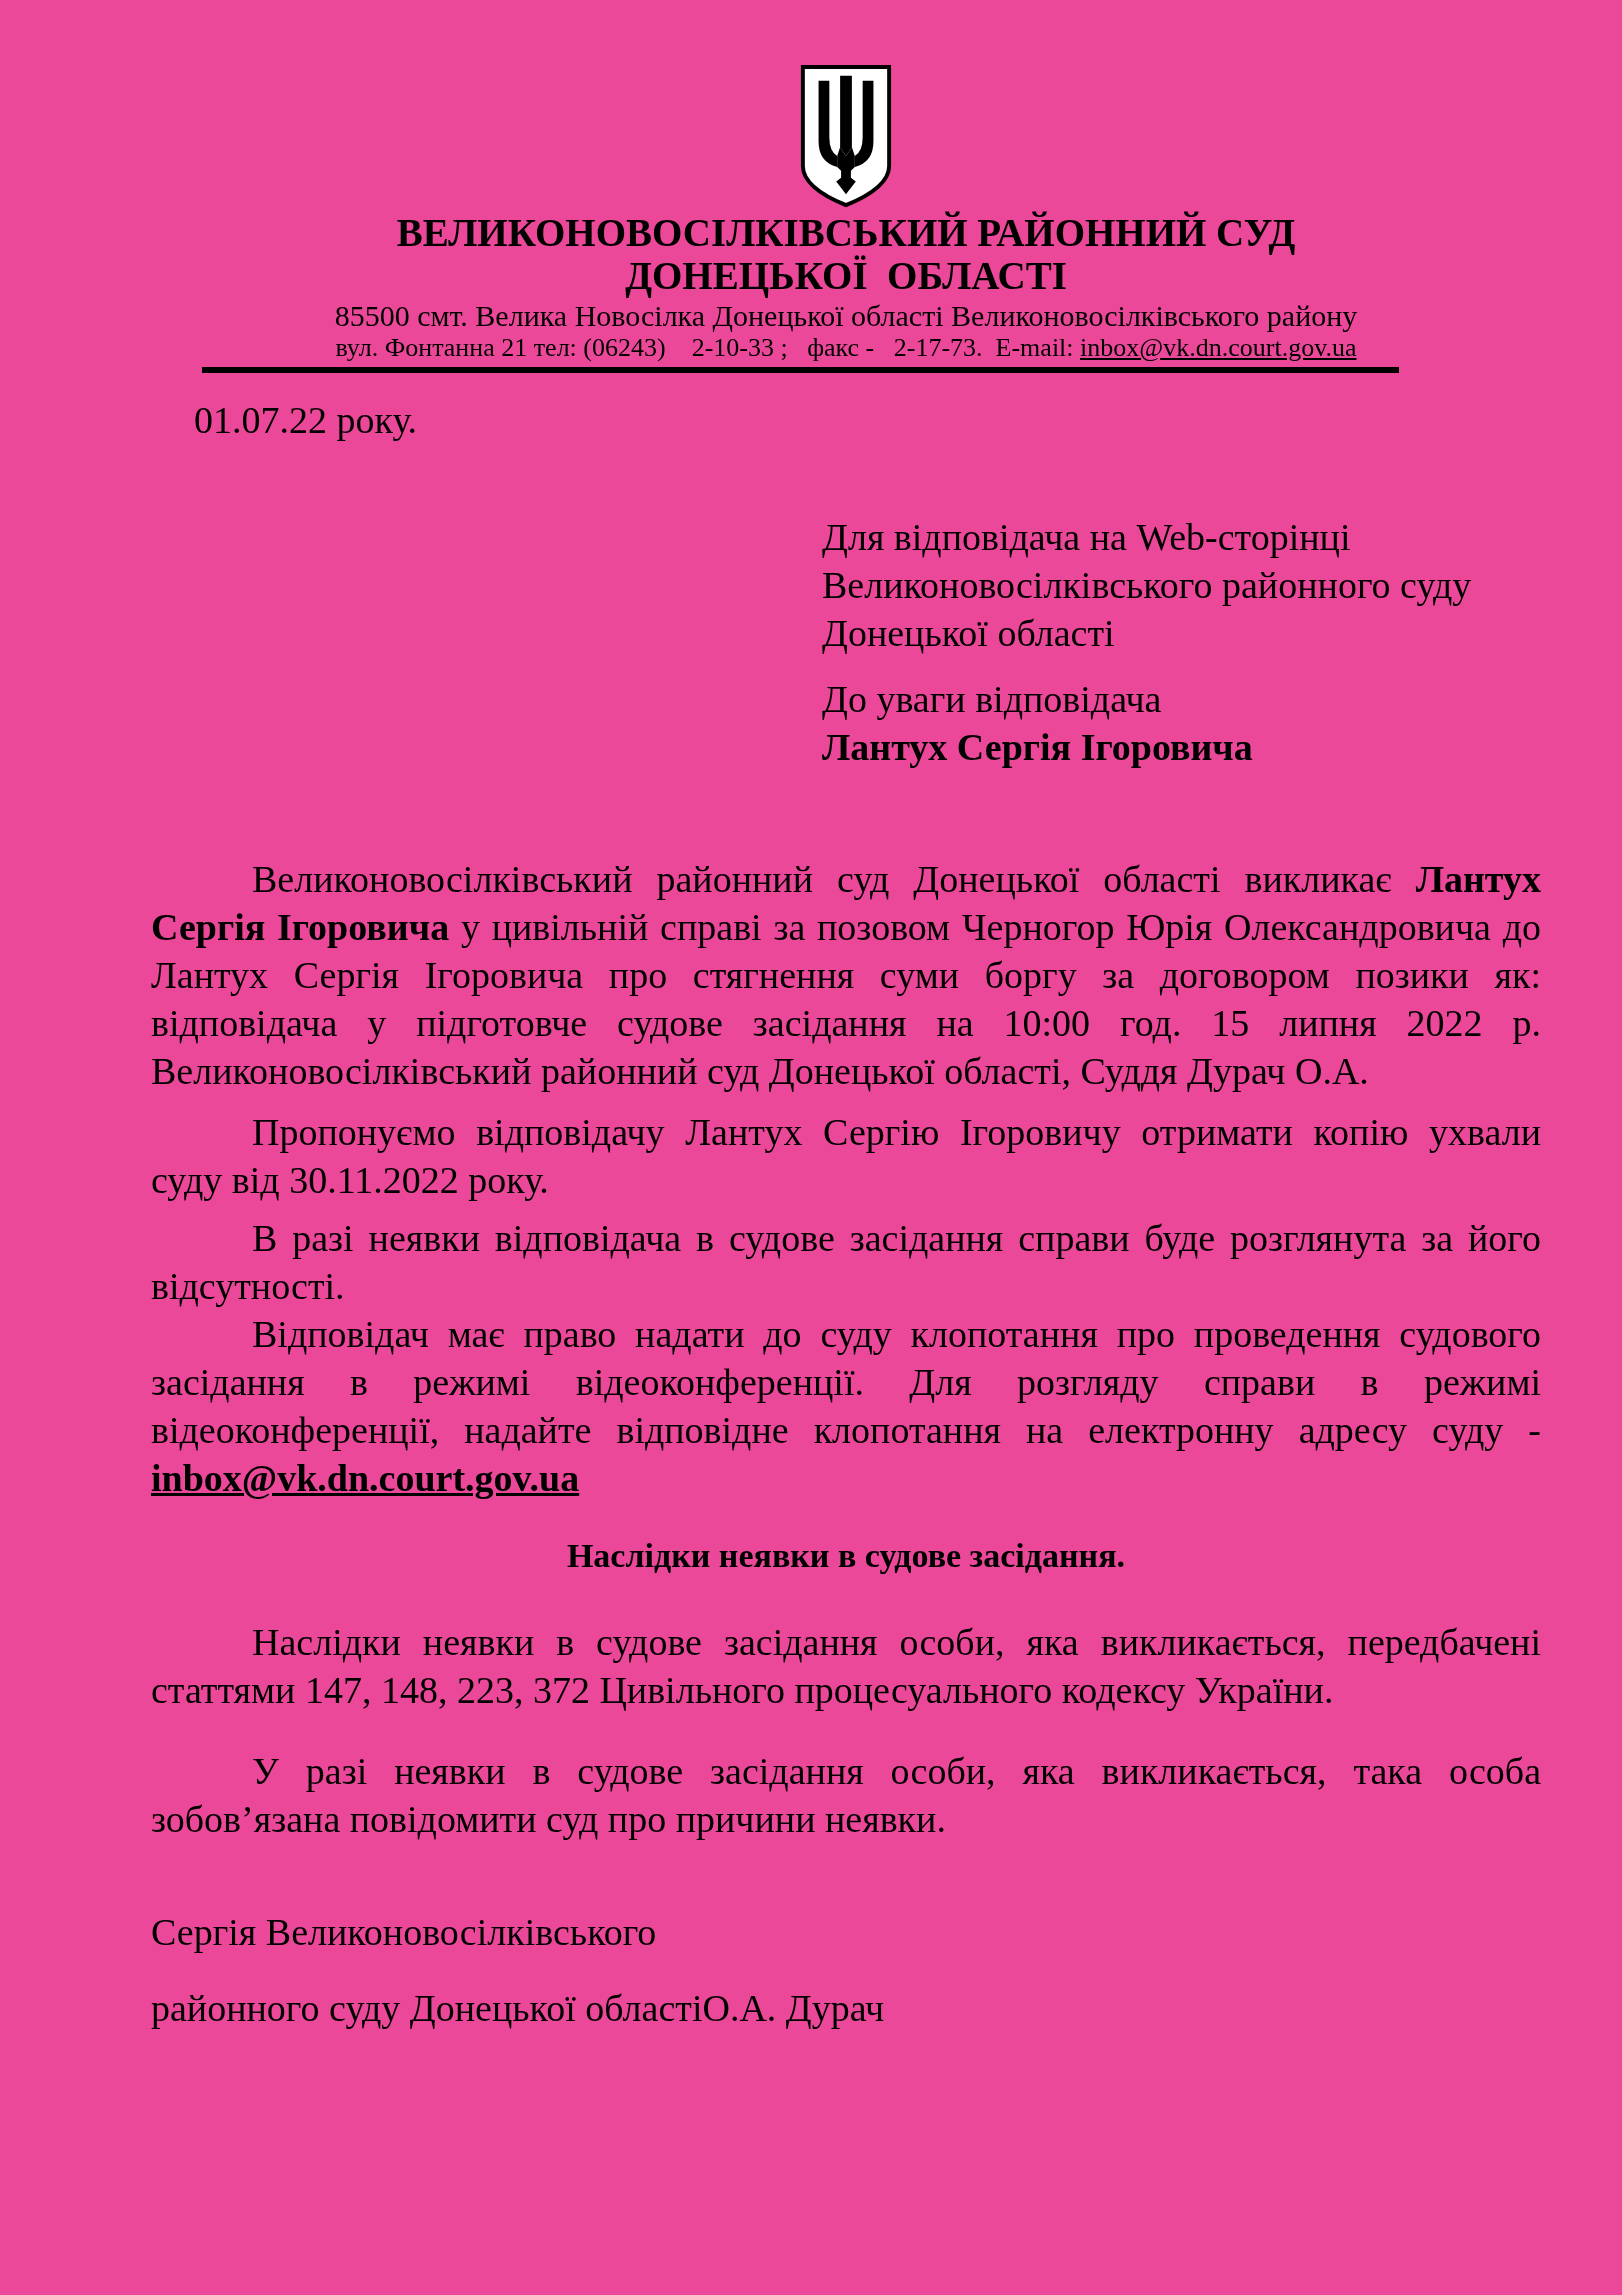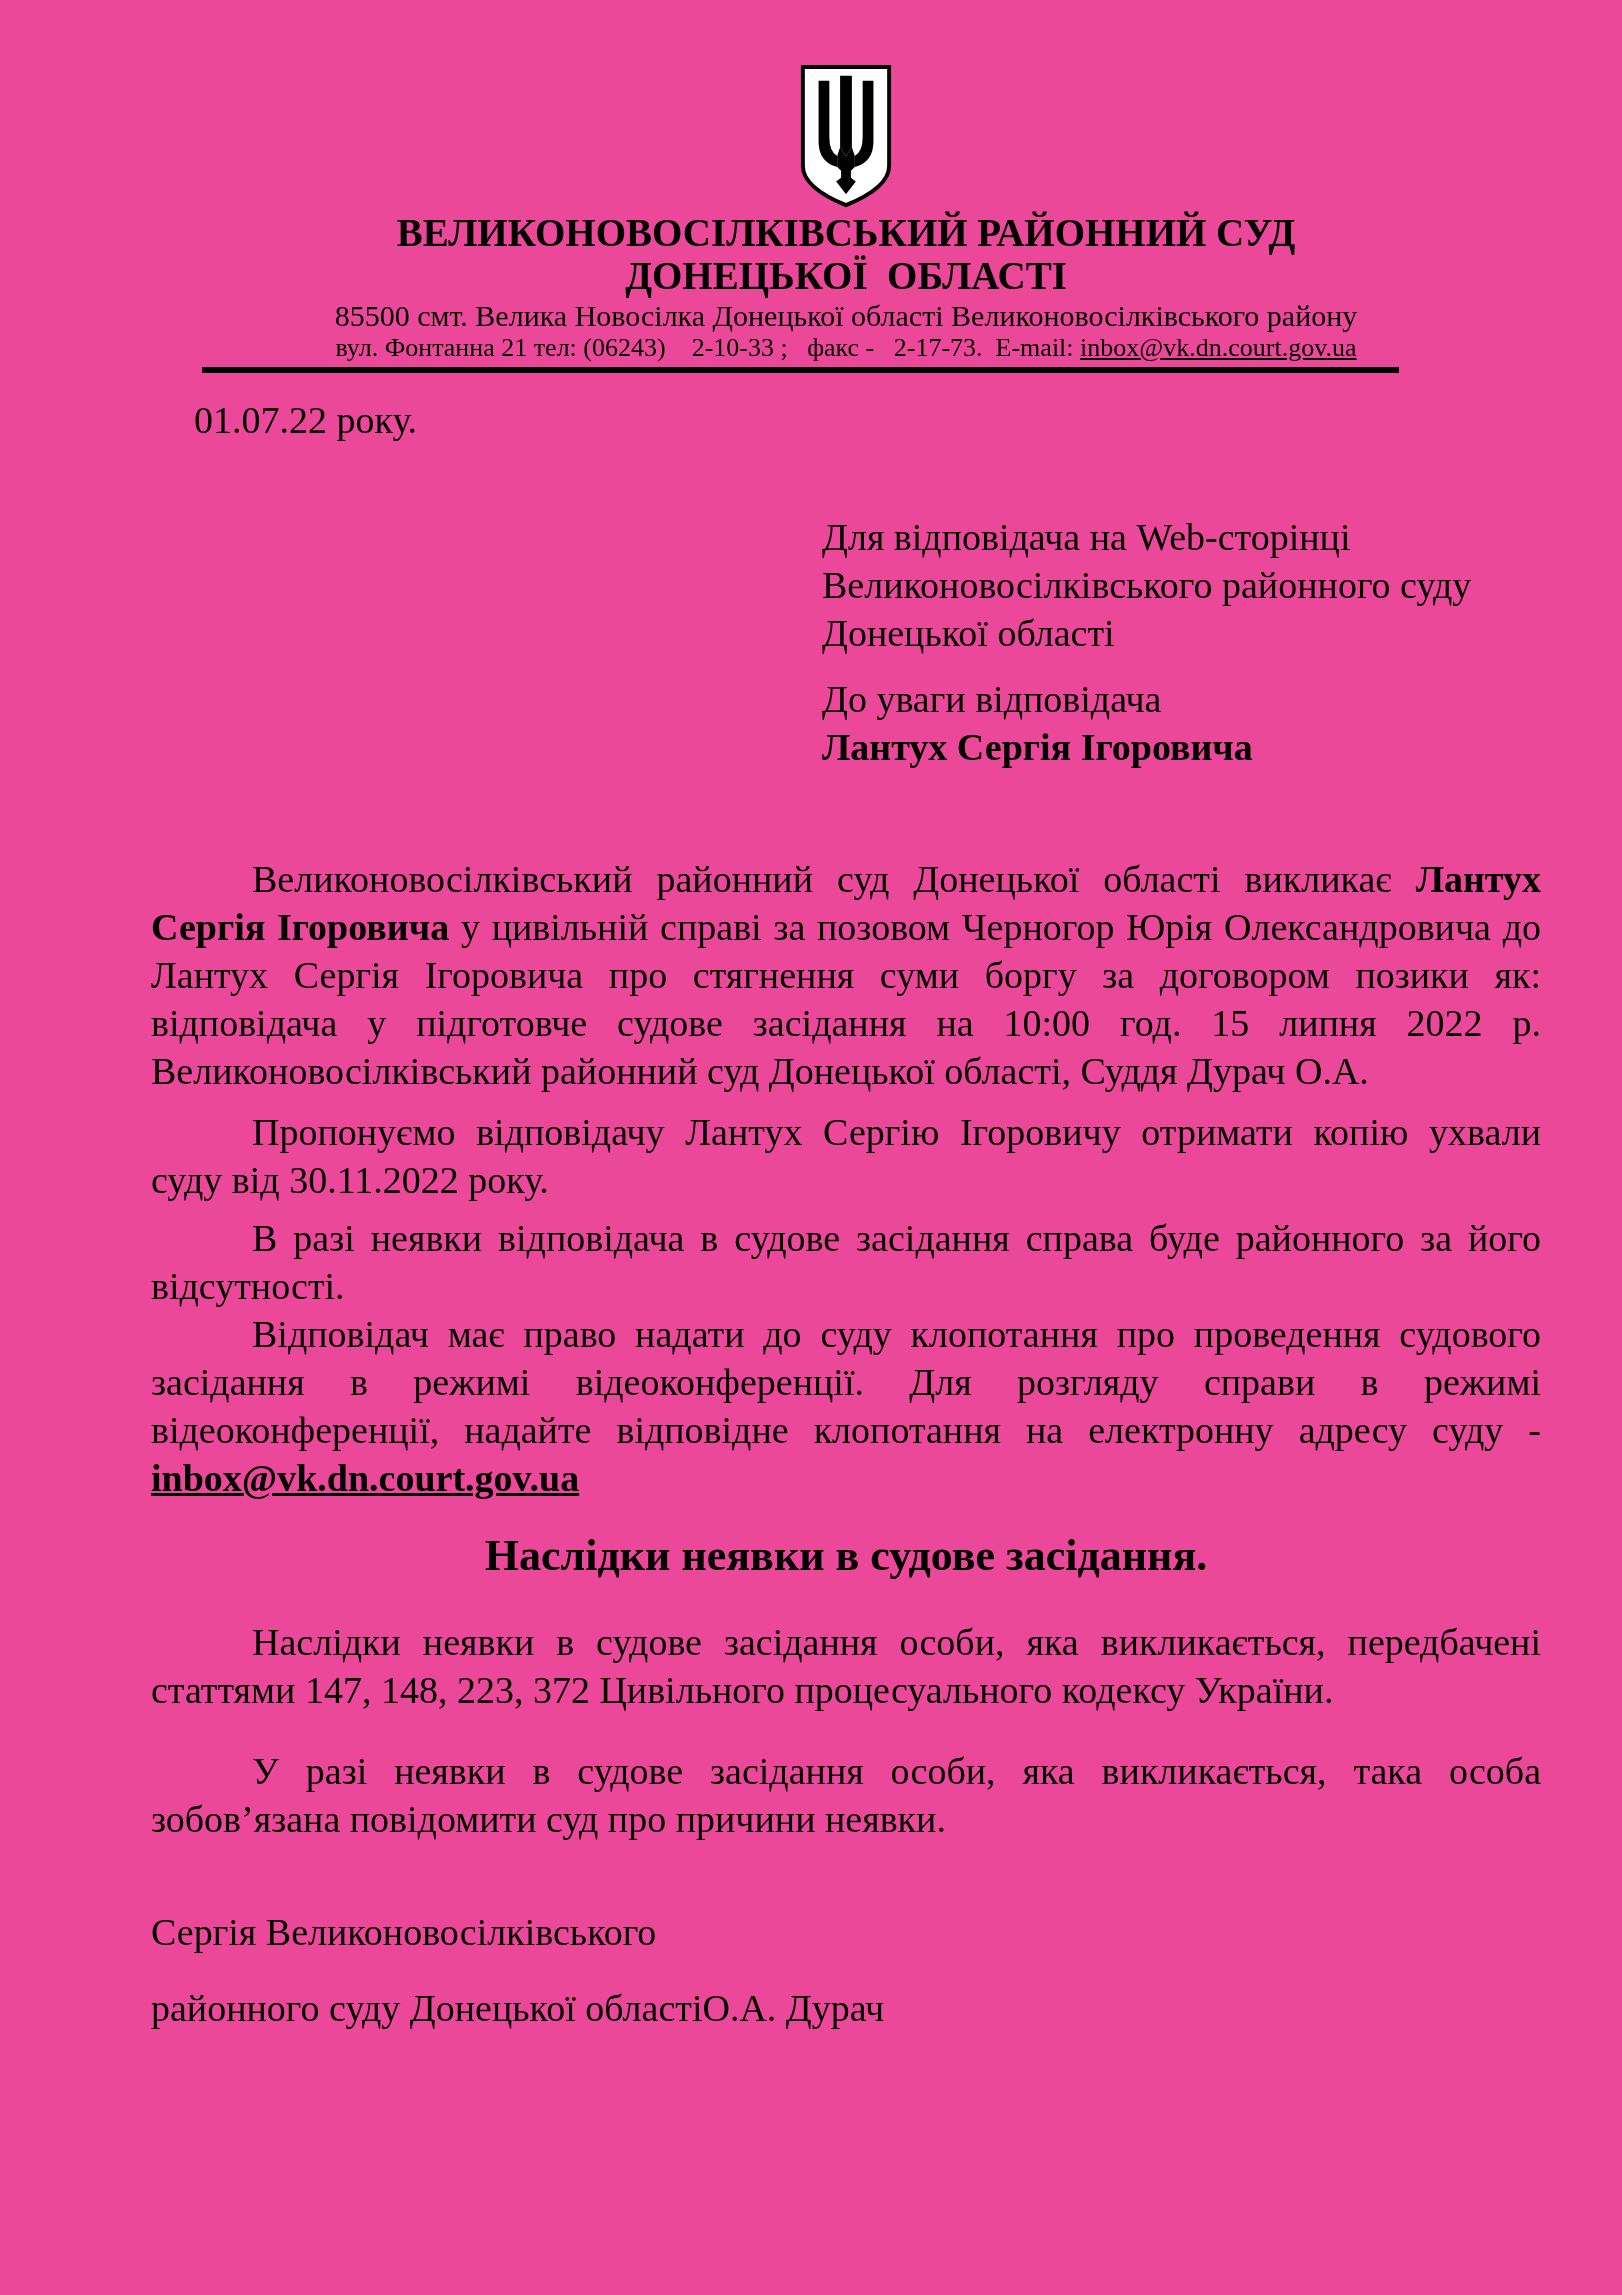--- a/index.html
+++ b/index.html
@@ -57,21 +57,21 @@
   .p3 { margin-top: 10.5px !important; }
   .p4 { margin-top: 0 !important; }
   .bold { font-weight: bold; }
   .email-strong {
     font-weight: bold;
     text-decoration: underline;
     text-decoration-thickness: 3.3px;
   }
   .section-heading {
     margin-top: 29.4px;
-    font-size: 44px;
+    font-size: 34px;
     line-height: 48px;
     font-weight: bold;
     text-align: center;
   }
   .p5 { margin-top: 38px !important; }
   .p6 { margin-top: 33px !important; }
   .signature {
     margin-top: 65px;
     font-size: 38px;
     line-height: 48px;
@@ -112,21 +112,21 @@
     <div>Для відповідача на Web-сторінці</div>
     <div>Великоновосілківського районного суду</div>
     <div>Донецької області</div>
     <div class="gap-line">До уваги відповідача</div>
     <div class="bold-line">Лантух Сергія Ігоровича</div>
   </div>
 
   <div class="body-text">
     <p><span>Великоновосілківський районний суд Донецької області викликає </span><span class="bold">Лантух Сергія Ігоровича</span><span> у цивільній справі за позовом Черногор Юрія Олександровича до Лантух Сергія Ігоровича про стягнення суми боргу за договором позики як: відповідача у підготовче судове засідання на 10:00 год. 15 липня 2022 р. Великоновосілківський районний суд Донецької області, Суддя Дурач О.А.</span></p>
     <p class="p2">Пропонуємо відповідачу Лантух Сергію Ігоровичу отримати копію ухвали суду від 30.11.2022 року.</p>
-    <p class="p3">В разі неявки відповідача в судове засідання справа буде районного за його відсутності.</p>
+    <p class="p3">В разі неявки відповідача в судове засідання справи буде розглянута за його відсутності.</p>
     <p class="p4"><span>Відповідач має право надати до суду клопотання про проведення судового засідання в режимі відеоконференції. Для розгляду справи в режимі відеоконференції, надайте відповідне клопотання на електронну адресу суду - </span><span class="email-strong">inbox@vk.dn.court.gov.ua</span></p>
     <div class="section-heading">Наслідки неявки в судове засідання.</div>
     <p class="p5">Наслідки неявки в судове засідання особи, яка викликається, передбачені статтями 147, 148, 223, 372 Цивільного процесуального кодексу України.</p>
     <p class="p6">У разі неявки в судове засідання особи, яка викликається, така особа зобов’язана повідомити суд про причини неявки.</p>
   </div>
 
   <div class="signature">
     <div>Сергія Великоновосілківського</div>
     <div class="sig-row2">
       <span>районного суду Донецької області</span>

